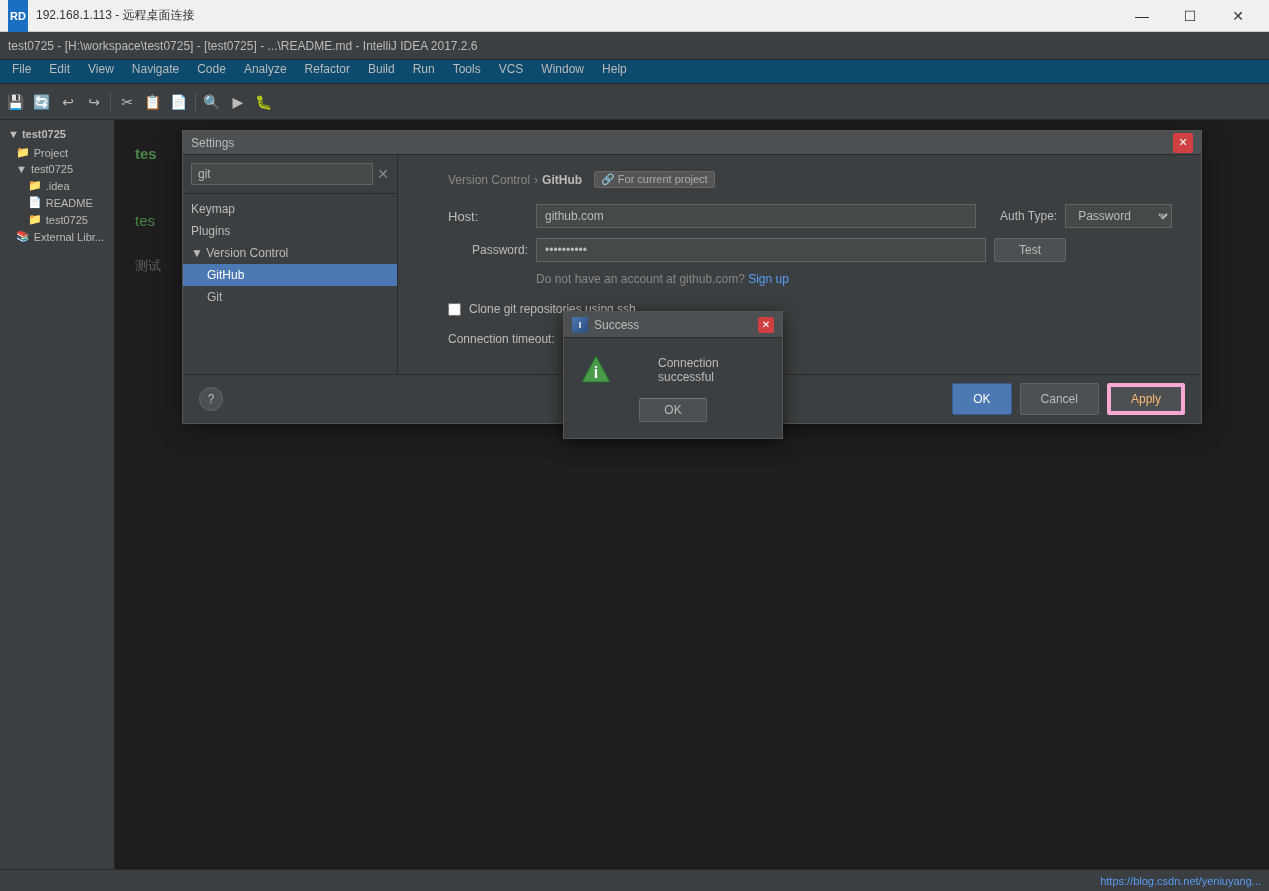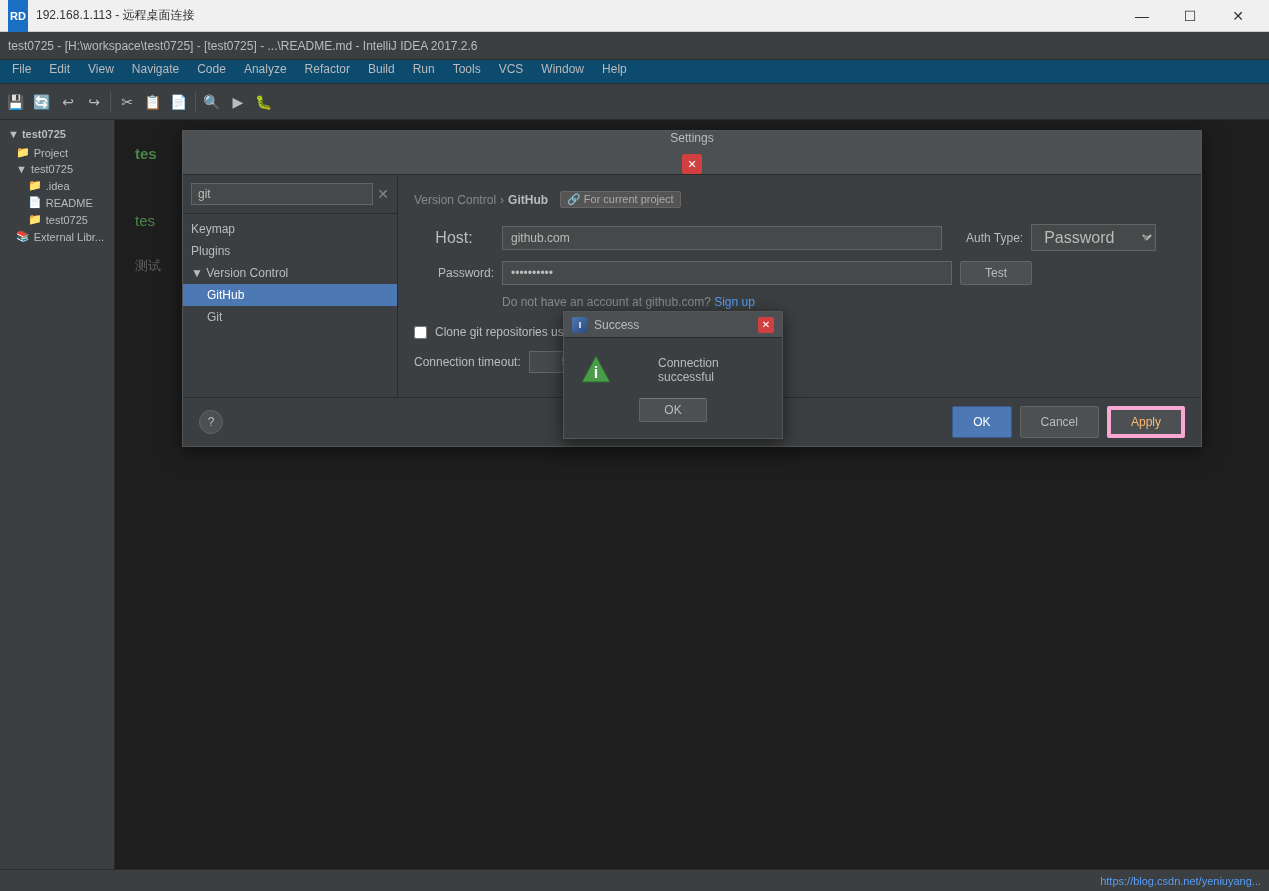--- a/index.html
+++ b/index.html
@@ -156,46 +156,46 @@
       width: 1020px;
       background: #3c3f41;
       border: 1px solid #555;
       box-shadow: 0 4px 20px rgba(0,0,0,0.5);
       display: flex;
       flex-direction: column;
       position: relative;
     }
     .dialog-titlebar {
       background: #4c5052;
-      height: 44px;
+      height: 24px;
       display: flex;
       align-items: center;
       padding: 0 8px;
       border-bottom: 1px solid #2b2b2b;
-      flex-direction: column;
     }
     .dialog-titlebar .title {
       color: #bbbbbb;
       font-size: 12px;
       flex: 1;
     }
     .dialog-close-btn {
       width: 20px; height: 20px;
       background: #d04040;
       border: none;
       border-radius: 2px;
       color: white;
       cursor: pointer;
       display: flex; align-items: center; justify-content: center;
       font-size: 11px;
     }
 
     .dialog-body {
       display: flex;
       flex: 1;
+      gap: 34px;
     }
 
     
     .settings-left {
       width: 215px;
       background: #3c3f41;
       border-right: 1px solid #2b2b2b;
       display: flex;
       flex-direction: column;
     }
@@ -623,25 +623,25 @@
               <div class="settings-path">
                 <span>Version Control</span>
                 <span>›</span>
                 <span class="current">GitHub</span>
                 <span class="project-badge">
                   🔗 <span>For current project</span>
                 </span>
               </div>
 
               <div style="display:flex; align-items:center; margin-bottom:10px; gap:8px;">
-                <span style="width:80px; text-align:center; color:#bbbbbb; font-size:16px;">Host:</span>
+                <span style="width:80px; text-align:left; color:#bbbbbb; font-size:13px;">Host:</span>
                 <input type="text" style="flex: 1 1 0%; max-width: 440px; background: rgb(69, 73, 74); border: 1px solid rgb(100, 100, 100); color: rgb(187, 187, 187); padding: 4px 8px; font-size: 12px; outline: none;" value="github.com">
                 <span style="color:#bbbbbb; font-size:12px; margin-left:16px;">Auth Type:</span>
                 <div class="select-wrapper">
-                  <select style="background:#45494a; border:1px solid #646464; color:#bbbbbb; padding:3px 24px 3px 8px; font-size:16px; outline:none;">
+                  <select style="background:#45494a; border:1px solid #646464; color:#bbbbbb; padding:3px 24px 3px 8px; font-size:12px; outline:none;">
                     <option>Password</option>
                     <option>Token</option>
                   </select>
                 </div>
               </div>
 
 
               <div class="form-row">
                 <span class="form-label">Password:</span>
                 <input type="password" class="form-input" value="1234567890" style="">

